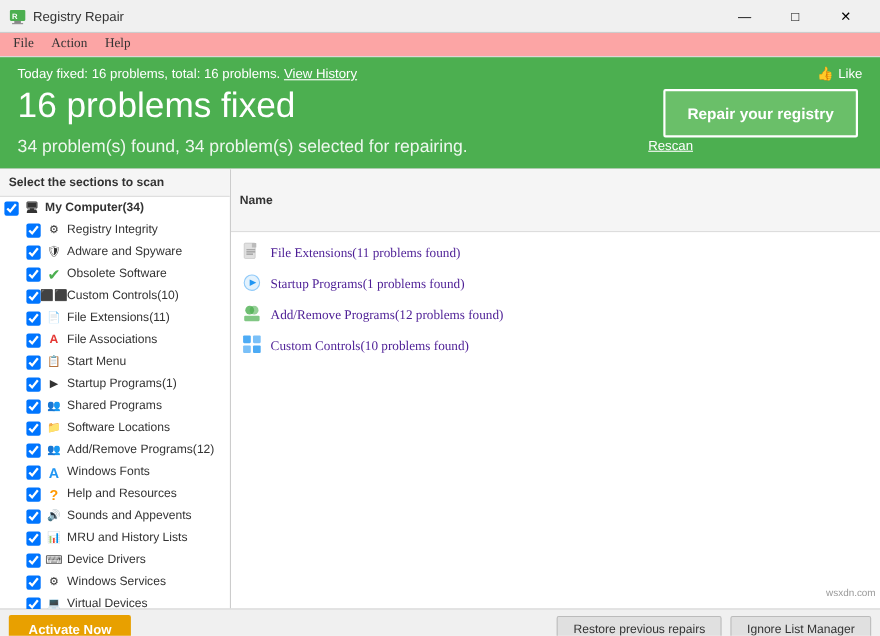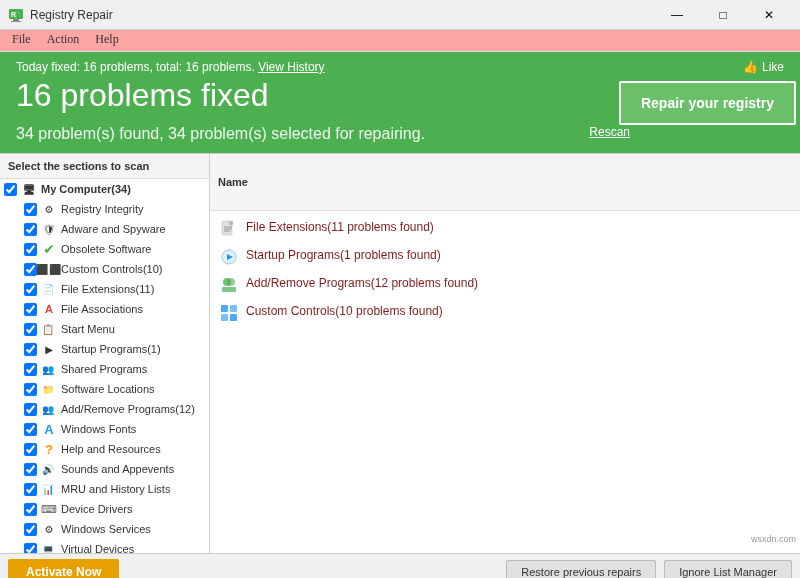--- a/index.html
+++ b/index.html
@@ -84,21 +84,21 @@
       position: absolute;
       right: 170px;
       bottom: 14px;
       color: #fff;
       text-decoration: underline;
       cursor: pointer;
       font-size: 12px;
     }
     .repair-btn {
       position: absolute;
-      right: 4px;
+      right: 20px;
       top: 50%;
       transform: translateY(-50%);
       background: #6abf69;
       border: 2px solid #fff;
       color: #fff;
       font-size: 14px;
       font-weight: bold;
       padding: 12px 20px;
       cursor: pointer;
       border-radius: 2px;
@@ -165,25 +165,26 @@
       border-bottom: 1px solid #ddd;
       background: #f5f5f5;
     }
     .results-list {
       flex: 1;
       overflow-y: auto;
       padding: 4px 0;
     }
     .result-item {
       display: flex;
-      align-items: flex-start;
+      align-items: flex-end;
       padding: 5px 10px;
       font-size: 12px;
-      color: #7f1d1d;
-      cursor: pointer;
+      color: #4c1d95;
+      cursor: pointer;
+      font-family: Liberation Serif, serif;
     }
     .result-icon {
       width: 18px; height: 18px; margin-right: 8px; flex-shrink: 0;
       display: flex; align-items: center; justify-content: center;
     }
 
     
     .bottom-bar {
       height: 36px;
       background: #f0f0f0;

